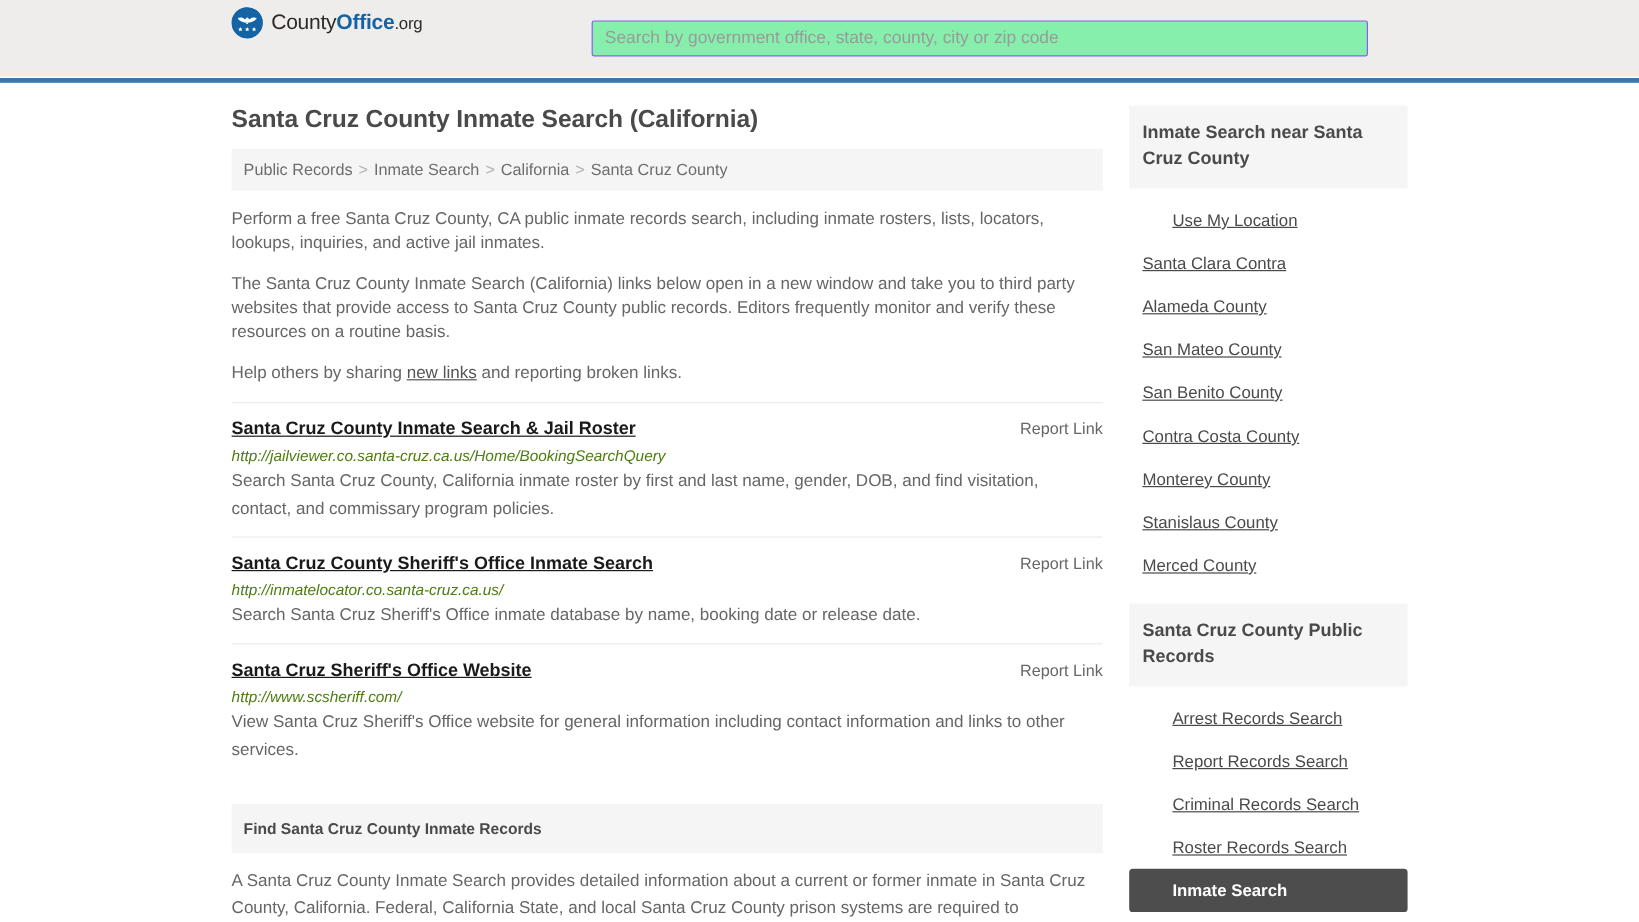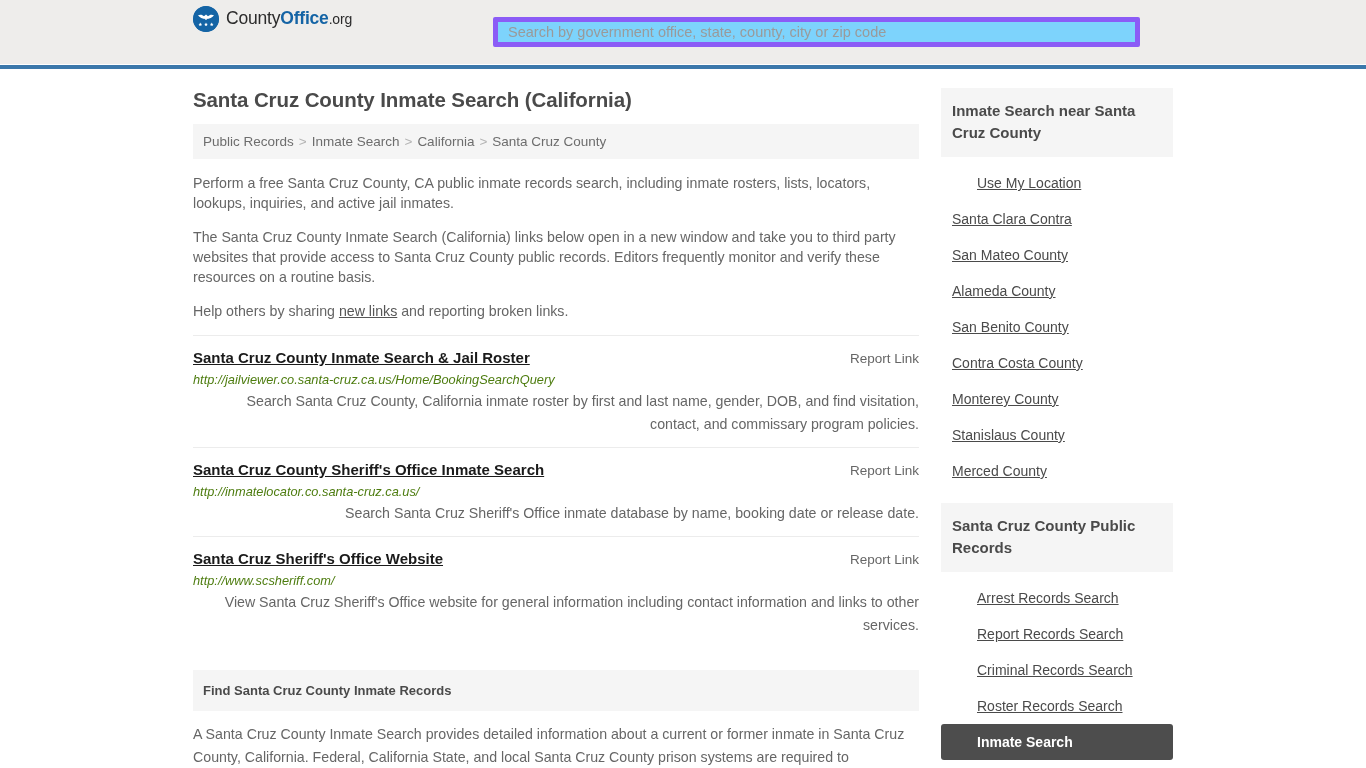--- a/index.html
+++ b/index.html
@@ -61,22 +61,22 @@
   .logo-text .t-county { color: #2b2b2b; font-weight: 400; }
   .logo-text .t-office { color: #1464a5; font-weight: 700; }
   .logo-text .t-org    { color: #2b2b2b; font-weight: 400; font-size: 14px; }
 
   .search-box {
     position: absolute;
     left: 493px;
     top: 17px;
     width: 647px;
     height: 30px;
-    border: 5px solid #8b5cf6;
-    background: #7dd3fc;
+    border: 1px solid #8b5cf6;
+    background: #86efac;
     border-radius: 2px;
     padding: 0 10px;
     font-family: "Liberation Sans", sans-serif;
     font-size: 14.5px;
     color: #555;
     outline: none;
   }
   .search-box::placeholder { color: #9a9a9a; }
 
   
@@ -162,21 +162,20 @@
     margin-top: 6px;
     text-decoration: none;
     font-family: "Liberation Sans", sans-serif;
     font-style: italic;
   }
   .result-desc {
     font-size: 14.2px;
     line-height: 23px;
     color: #666666;
     margin: 3px 0 0 0;
-    text-align: right;
   }
 
   
   .panel-head {
     background: #f5f5f5;
     padding: 13px 10px;
     font-size: 13px;
     font-weight: 700;
     color: #4a4a4a;
     margin-top: 22px;
@@ -297,24 +296,24 @@
       <div class="side-card">
         <div class="side-head">Inmate Search near Santa Cruz County</div>
         <ul class="side-list" id="near-list">
             <li>
               <a href="#" class="indent ">Use My Location</a>
             </li>
             <li>
               <a href="#" class="">Santa Clara Contra</a>
             </li>
             <li>
+              <a href="#" class="">Alameda County</a>
+            </li>
+            <li>
               <a href="#" class="">San Mateo County</a>
-            </li>
-            <li>
-              <a href="#" class="">Alameda County</a>
             </li>
             <li>
               <a href="#" class="">San Benito County</a>
             </li>
             <li>
               <a href="#" class="">Contra Costa County</a>
             </li>
             <li>
               <a href="#" class="">Monterey County</a>
             </li>

